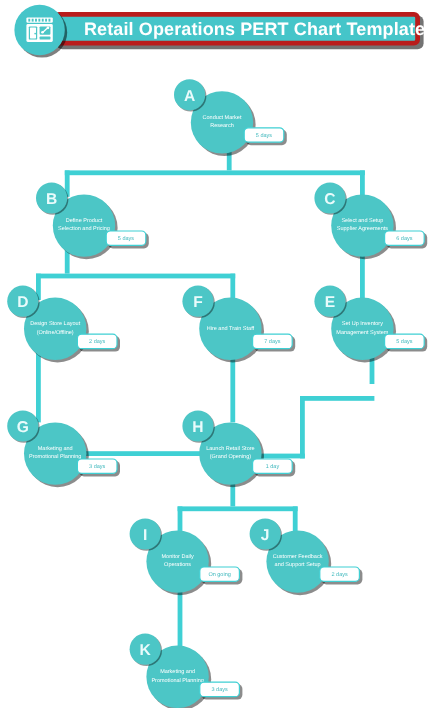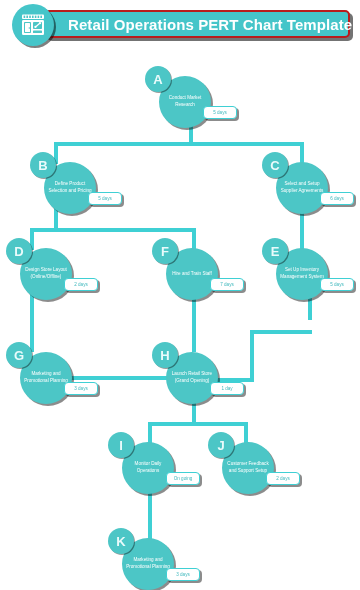--- a/index.html
+++ b/index.html
@@ -9,21 +9,21 @@
     font-family:"Liberation Sans", sans-serif;
     overflow:hidden;
     position:relative;
   }
   #canvas{position:absolute;inset:0;width:360px;height:590px;}
 
   
   .header-wrap{position:absolute;left:0;top:4px;width:360px;height:40px;}
   .header-bar{
     position:absolute;left:44px;top:6px;width:306px;height:28px;
-    background:#45c5c9;border:2px solid #b91c1c;border-radius:5px;
+    background:#45c5c9;border:4px solid #b91c1c;border-radius:5px;
     box-sizing:border-box;
     box-shadow:3px 3px 0 rgba(0,0,0,.55);
     display:flex;align-items:center;
   }
   .header-title{
     color:#ffffff;font-size:15px;font-weight:bold;letter-spacing:.1px;
     margin-left:22px;white-space:nowrap;
   }
   .header-badge{
     position:absolute;left:12px;top:0px;width:42px;height:42px;

